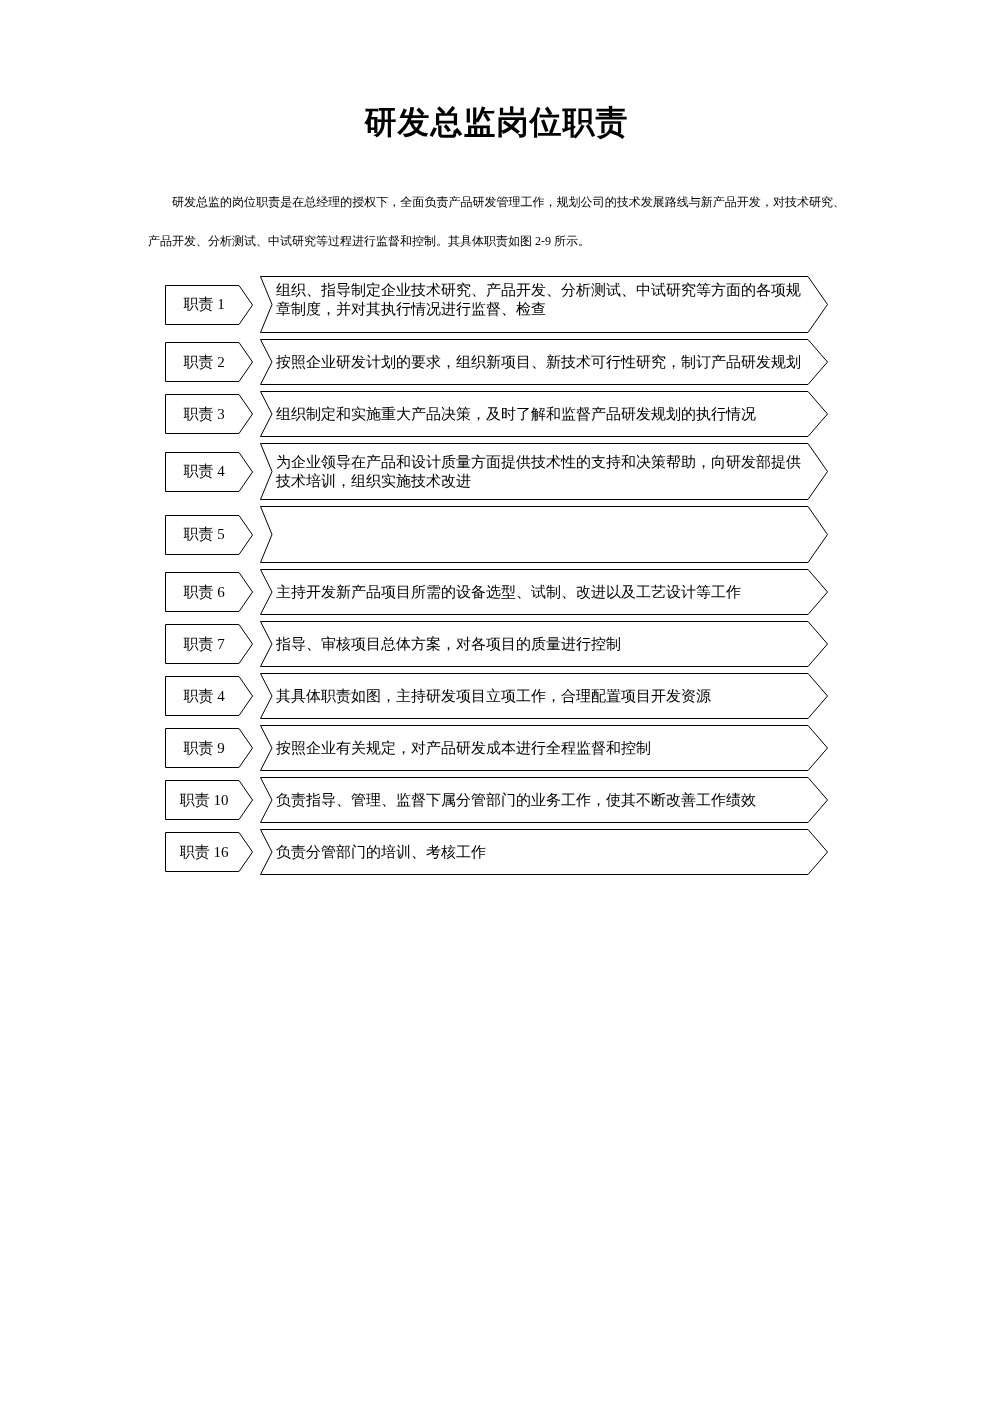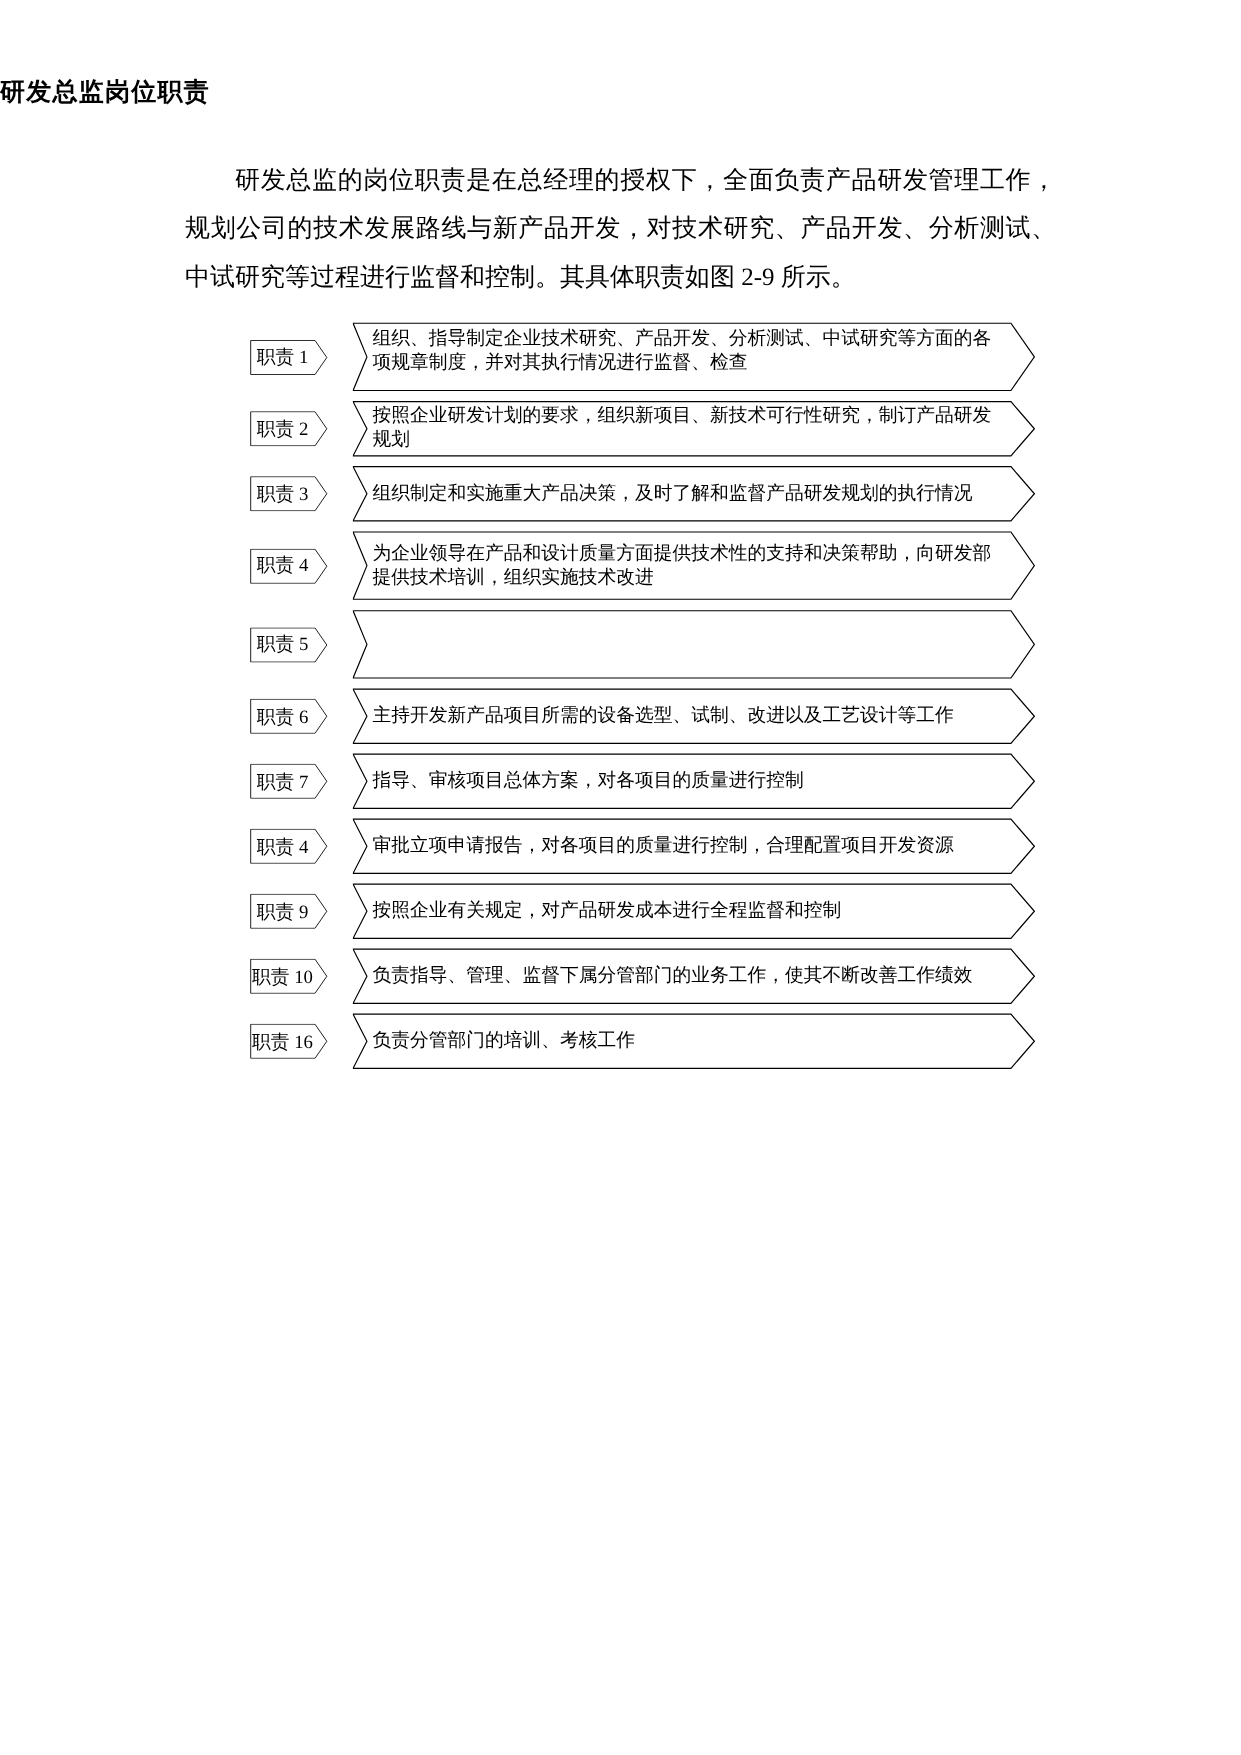--- a/index.html
+++ b/index.html
@@ -7,51 +7,51 @@
   .page {
     width: 993px;
     height: 1404px;
     background: #ffffff;
     color: #000000;
     font-family: "Liberation Serif", "DejaVu Serif", serif;
     overflow: hidden;
     position: relative;
   }
   .title {
-    padding-top: 60px;
-    font-size: 20px;
+    padding-top: 101px;
+    text-align: center;
+    font-size: 32px;
     font-weight: bold;
     letter-spacing: 1px;
   }
   .intro {
     width: 697px;
     margin: 38px 0 0 148px;
-    font-size: 20px;
+    font-size: 12px;
     line-height: 39px;
     text-align: justify;
     text-indent: 2em;
   }
   .diagram {
     margin: 15px 0 0 165px;
     width: 663px;
     display: flex;
     flex-direction: column;
     gap: 6px;
   }
   .row { display: flex; align-items: center; }
   .duty-label {
     position: relative;
     flex: 0 0 88px;
     width: 88px;
-    height: 28px;
+    height: 40px;
     margin-right: 7px;
     display: flex;
     align-items: center;
     justify-content: center;
-    margin-left: 22px;
   }
   .duty-label-text {
     position: relative;
     z-index: 1;
     font-size: 15px;
     padding-right: 10px;
     white-space: nowrap;
   }
   .duty-arrow {
     position: relative;
@@ -197,21 +197,21 @@
       <div class="duty-label">
         <svg class="shape" viewBox="0 0 88 40">
             <polygon points="0.5,0.5 74,0.5 87.5,20 74,39.5 0.5,39.5" fill="#ffffff" stroke="#000000" stroke-width="1"></polygon>
           </svg>
         <span class="duty-label-text">职责 4</span>
       </div>
       <div class="duty-arrow">
         <svg class="shape" viewBox="0 0 568 46">
             <polygon points="0.5,0.5 548,0.5 567.5,23 548,45.5 0.5,45.5 12,23" fill="#ffffff" stroke="#000000" stroke-width="1"></polygon>
           </svg>
-        <div class="duty-text">审批立项申请报告，对各项目的质量进行控制，合理配置项目开发资源</div>
+        <div class="duty-text">其具体职责如图，主持研发项目立项工作，合理配置项目开发资源</div>
       </div>
     </div>
 
     <div class="row">
       <div class="duty-label">
         <svg class="shape" viewBox="0 0 88 40">
             <polygon points="0.5,0.5 74,0.5 87.5,20 74,39.5 0.5,39.5" fill="#ffffff" stroke="#000000" stroke-width="1"></polygon>
           </svg>
         <span class="duty-label-text">职责 9</span>
       </div>

